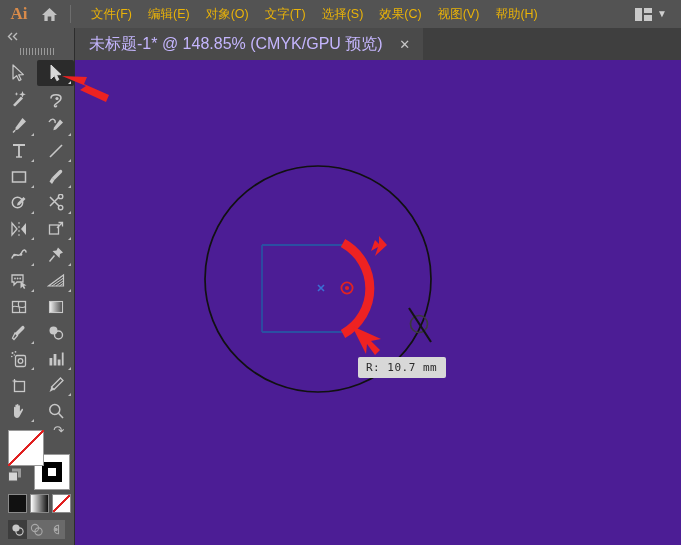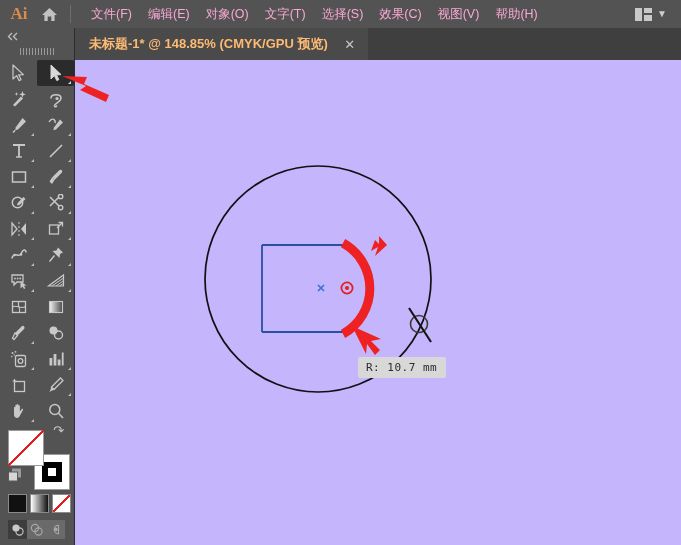--- a/index.html
+++ b/index.html
@@ -19,41 +19,41 @@
   .ai-logo{
     width:30px;text-align:center;color:#d98b4a;
     font-size:17px;font-weight:bold;letter-spacing:0px;
     font-family:"Liberation Serif","DejaVu Serif",serif;
     padding-left:4px;
   }
   .home-icon{width:30px;display:flex;justify-content:center;align-items:center;}
   .mb-sep{width:1px;height:18px;background:#6d6d6d;margin:0 6px;}
   .menu-items{display:flex;align-items:center;margin-left:6px;}
   .menu-item{
-    color:#f9a8d4;font-size:12.5px;padding:4px 8px;white-space:nowrap;cursor:default;
+    color:#eab308;font-size:12.5px;padding:4px 8px;white-space:nowrap;cursor:default;
   }
   .ws-switch{position:absolute;right:14px;top:0;height:28px;display:flex;align-items:center;gap:5px;}
   .ws-grid{width:17px;height:13px;position:relative;}
   .ws-grid i{position:absolute;background:#c9c9c9;display:block;}
   .ws-grid .a{left:0;top:0;width:7px;height:13px;}
   .ws-grid .b{left:9px;top:0;width:8px;height:5px;}
   .ws-grid .c{left:9px;top:7px;width:8px;height:6px;}
   .chev{color:#cfcfcf;font-size:10px;line-height:1;}
 
   
   .tabbar{
     position:absolute;left:0;top:28px;width:681px;height:32px;
     background:#3f3f3f;
   }
   .doc-tab{
     position:absolute;left:75px;top:0;height:32px;
     background:#4a4a4a;display:flex;align-items:center;
     padding:0 0 0 14px;box-sizing:border-box;
   }
-  .doc-tab-label{color:#fdba74;font-size:13px;white-space:nowrap;font-weight:bold;}
+  .doc-tab-label{color:#c4b5fd;font-size:16px;white-space:nowrap;}
   .doc-tab-close{
     margin:0 12px 0 16px;color:#c7c7c7;font-size:13px;line-height:1;
     width:12px;text-align:center;cursor:default;
   }
 
   
   .toolbar{
     position:absolute;left:0;top:28px;width:75px;height:517px;
     background:#535353;border-right:1px solid #2d2d2d;box-sizing:border-box;
   }
@@ -104,21 +104,21 @@
   .draw-row{display:flex;margin:7px 0 0 8px;}
   .draw-btn{
     width:19px;height:19px;display:flex;align-items:center;justify-content:center;
     background:#6a6a6a;
   }
   .draw-btn.on{background:#3d3d3d;}
 
   
   .canvas{
     position:absolute;left:75px;top:60px;width:606px;height:485px;
-    background:#c4b5fd;overflow:hidden;
+    background:#4c1d95;overflow:hidden;
   }
   .art{position:absolute;left:0;top:0;width:606px;height:485px;}
 
   .tooltip{
     position:absolute;left:283px;top:297px;
     background:#d8d8d8;color:#2b2b2b;
     font-family:"DejaVu Sans Mono","Liberation Mono",monospace;
     font-size:11px;padding:4px 9px 4px 8px;border-radius:2px;
     letter-spacing:0.5px;white-space:nowrap;
   }

